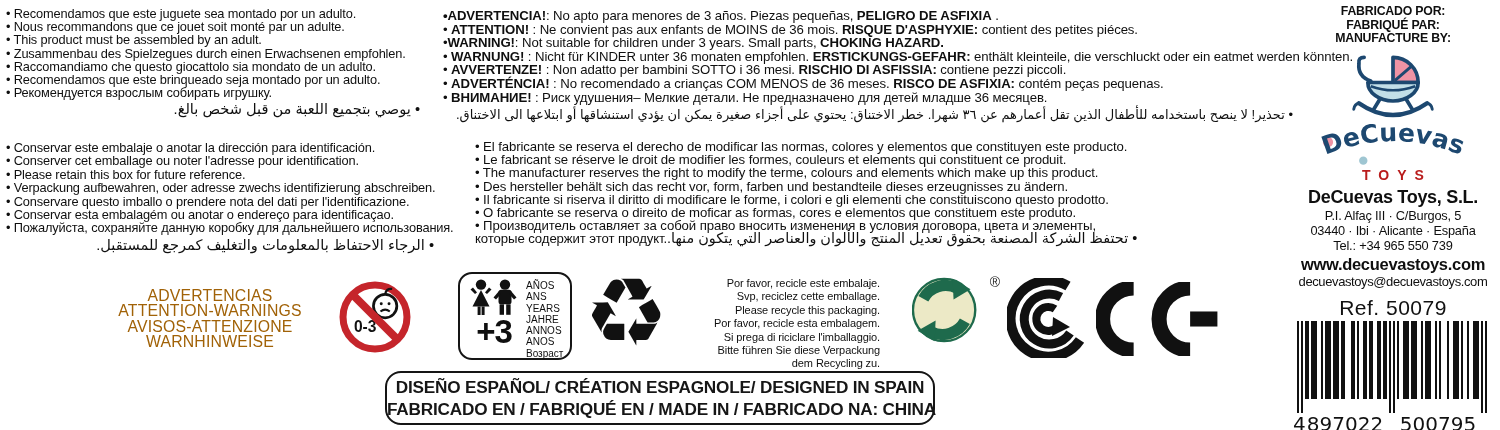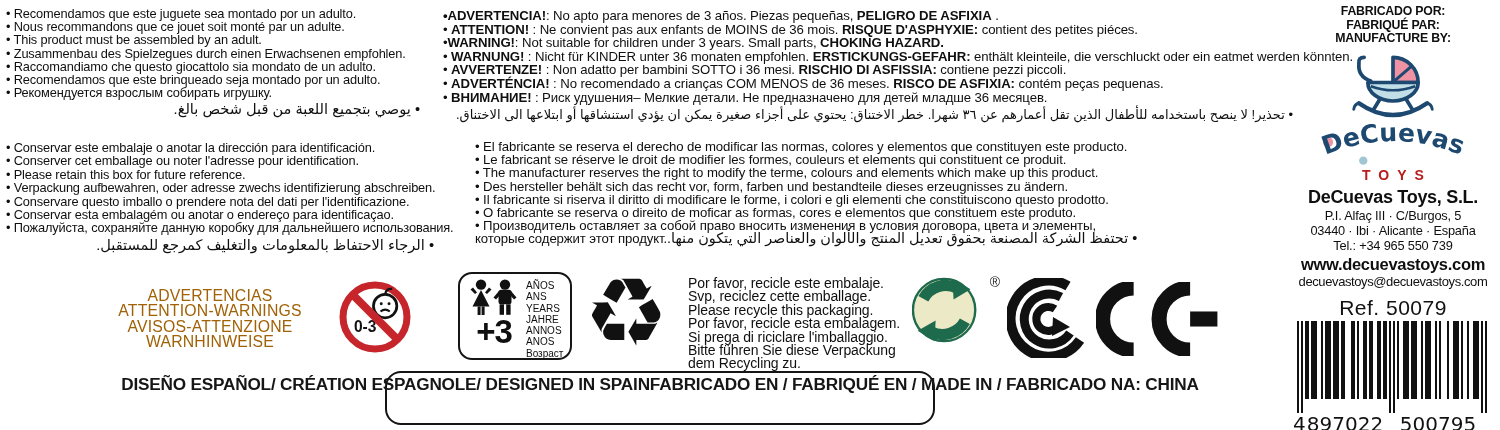--- a/index.html
+++ b/index.html
@@ -30,29 +30,29 @@
 
   #age3{left:458px;top:272px;width:114px;height:88px;border:2.6px solid #151515;border-radius:14px;
         display:flex;padding:5px 6px 5px 9px;background:#fff}
   #age3 .leftcol{display:flex;flex-direction:column;align-items:center}
   #age3 .plus{font-size:33px;font-weight:700;line-height:32px;letter-spacing:-1px}
   #agewords{margin-left:7px;margin-top:1px}
   #agewords .ln{font-size:10px;line-height:11.3px}
 
   #recycle{left:584px;top:264px;font-size:94px;line-height:98px;color:#111;font-family:"DejaVu Sans",sans-serif}
 
-  #rectext{left:688px;top:277px;width:192px;text-align:left;font-size:14px;line-height:13.4px;letter-spacing:-0.1px}
+  #rectext{left:688px;top:277px;width:192px;text-align:right;font-size:11px;line-height:13.4px;letter-spacing:-0.1px}
 
   #greendot{left:912px;top:276px;width:88px;height:68px}
   #greendot .reg{position:absolute;right:0;top:-2px;font-size:14px;color:#222}
   #gmark{left:1007px;top:278px}
   #cemark{left:1096px;top:282px}
 
   #originbox{left:385px;top:371px;width:550px;height:54px;border:2.6px solid #151515;border-radius:16px;
-             display:flex;flex-direction:row;justify-content:center;text-align:center;
+             display:flex;flex-direction:column;justify-content:center;text-align:center;
              font-size:17.2px;font-weight:700;line-height:22px;letter-spacing:-0.2px;color:#161616;background:#fff}
 
   #rightcol{left:1286px;top:0;width:214px;text-align:center}
   #fabheader{font-size:12.3px;font-weight:700;line-height:13.5px;margin-top:5px;letter-spacing:-0.2px}
   #cradle{margin-top:1px}
   #wordmark{margin-top:-8px}
   #toys{font-size:14px;font-weight:700;color:#b91c1c;letter-spacing:8px;margin-left:8px;margin-top:-6px}
   #company{font-size:18px;font-weight:700;margin-top:4px;letter-spacing:-0.3px}
   .addr{font-size:12.8px;line-height:15px;letter-spacing:-0.2px}
   #website{font-size:16.5px;font-weight:700;margin-top:2px;letter-spacing:-0.3px}

